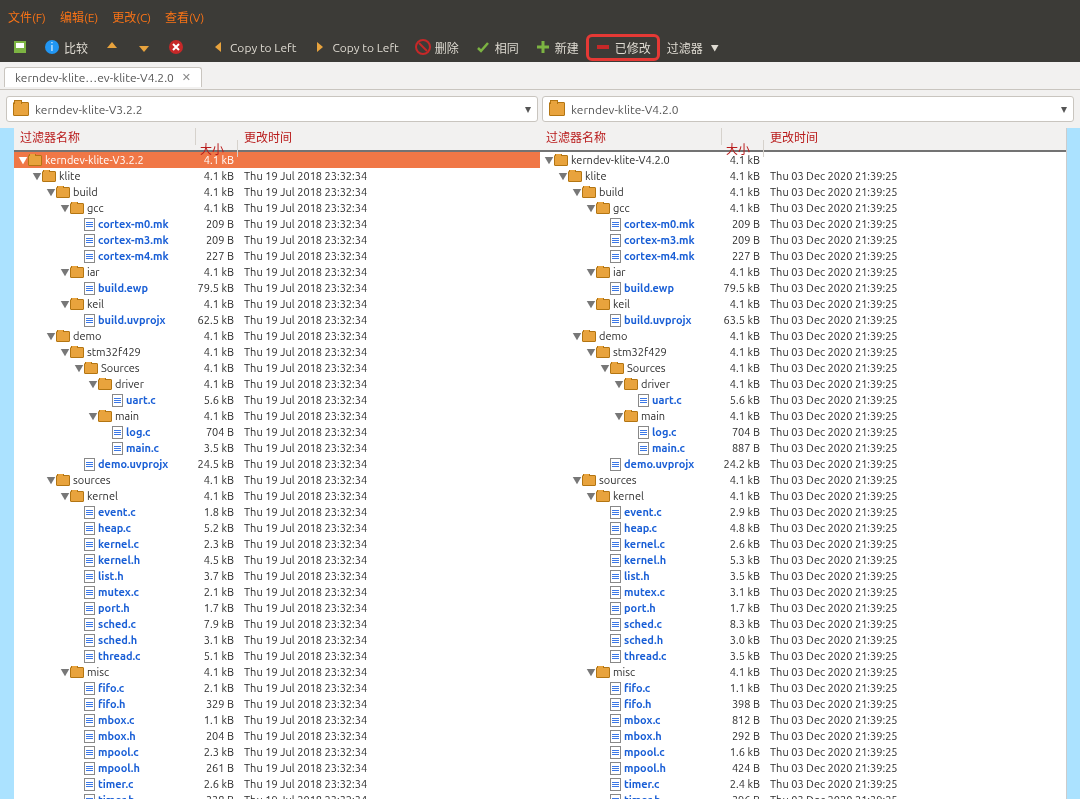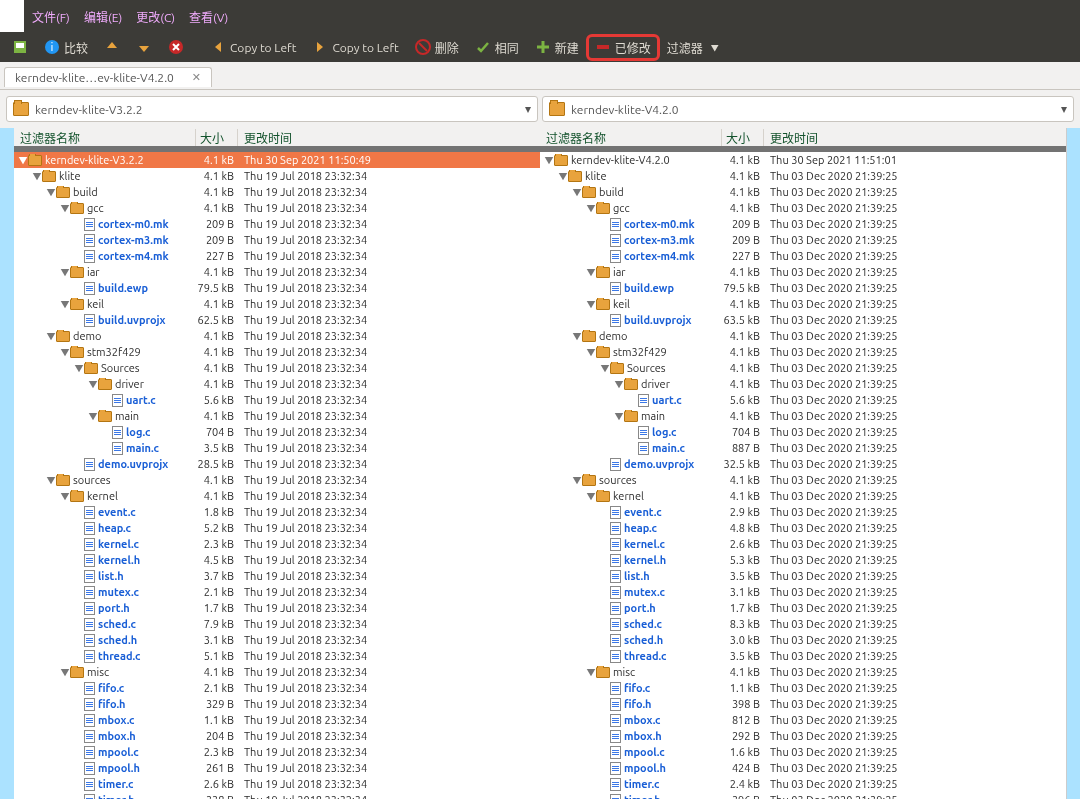--- a/index.html
+++ b/index.html
@@ -1,38 +1,38 @@
 <!DOCTYPE html>
 <html><head>
 <meta charset="utf-8">
 <style>
 * { margin:0; padding:0; box-sizing:border-box; font-family:"Ubuntu","Noto Sans CJK SC",sans-serif; font-size:12px; }
 body { background:#fff; width:1080px; height:799px; overflow:hidden; }
-.menubar { background:#3c3b37; color:#f0abfc; display:flex; height:24px; align-items:center; padding:16px 8px; gap:14px;margin-left:24px; }
+.menubar { background:#3c3b37; color:#f97316; display:flex; height:24px; align-items:center; padding:16px 8px; gap:14px; }
 .menubar span { cursor:default; }
 .toolbar { background:#3c3b37; color:#dfdbd2; display:flex; height:30px; align-items:center; padding:0 6px; gap:4px; }
 .tbtn { display:flex; align-items:center; gap:4px; padding:2px 6px; border-radius:3px; color:#dfdbd2; }
 .tbtn.hl { outline:3px solid #e53935; outline-offset:0; }
 .ic { width:16px; height:16px; display:inline-block; }
 .tabrow { background:#f2f1f0; height:28px; display:flex; align-items:center; padding:2px 4px 0 4px; border-bottom:1px solid #c9c5bf; }
-.tab { background:#fff; border:1px solid #c9c5bf; border-bottom:none; border-radius:3px 3px 0 0; padding:3px 10px; display:flex; align-items:center; gap:18px; color:#555; }
+.tab { background:#fff; border:1px solid #c9c5bf; border-bottom:none; border-radius:3px 3px 0 0; padding:3px 10px; display:flex; align-items:center; gap:8px; color:#555; }
 .tab .close { color:#888; font-size:11px; }
 .combos { display:flex; gap:4px; padding:6px; background:#f2f1f0; }
 .combo { flex:1; display:flex; align-items:center; background:#fff; border:1px solid #c9c5bf; border-radius:3px; height:26px; padding:0 6px; color:#555; }
 .combo .fld { width:16px; height:14px; background:#e8a33d; border:1px solid #b37512; border-radius:1px; margin-right:6px; position:relative; }
 .combo .fld::before { content:""; position:absolute; top:-3px; left:0; width:6px; height:3px; background:#e8a33d; border:1px solid #b37512; border-bottom:none; }
 .combo .drop { margin-left:auto; color:#555; }
 .panes { display:flex; height:calc(799px - 24px - 30px - 28px - 38px); }
 .pane { flex:1; display:flex; position:relative; }
 .gutter { width:14px; background:#abe2ff; }
 .gutter.right { border-left:1px solid #ccc; }
 .tree { flex:1; overflow:hidden; position:relative; }
-.hdr { display:flex; background:#f2f1f0; border-bottom:6px solid #737373; height:24px; align-items:flex-end; color:#14532d; }
+.hdr { display:flex; background:#f2f1f0; border-bottom:2px solid #737373; height:24px; align-items:flex-start; color:#b91c1c; }
 .hdr .c1 { flex:0 0 182px; padding-left:6px; border-right:1px solid #d6d2cc; }
-.hdr .c2 { flex:0 0 42px; padding-left:4px; border-right:1px solid #d6d2cc; }
+.hdr .c2 { flex:0 0 42px; padding-left:4px; border-right:1px solid #d6d2cc;margin-top:12px; }
 .hdr .c3 { flex:1; padding-left:6px; }
 .rows { }
 .row { display:flex; height:16px; align-items:center; color:#2b2b2b; }
 .row.sel { background:#f07746; color:#fff; }
 .row .nm { flex:0 0 182px; display:flex; align-items:center; white-space:nowrap; overflow:hidden; }
 .row .sz { flex:0 0 42px; text-align:right; padding-right:4px; font-size:11px; }
 .row .dt { flex:1; padding-left:6px; font-size:11px; white-space:nowrap; }
 .tw { display:inline-block; width:10px; text-align:center; color:#777; font-size:9px; }
 .row.sel .tw { color:#fff; }
 .fld-ic { width:14px; height:11px; background:#e8a33d; border:1px solid #b37512; border-radius:1px; display:inline-block; margin-right:3px; position:relative; }
@@ -159,21 +159,20 @@
         <div class="c3">更改时间</div>
       </div>
       <div class="rows" id="rows-left">
           <div class="row sel">
             <div class="nm" style="padding-left: 4px;">
               <span class="tw">▼</span>
               <span class="fld-ic"></span>
               <span class="lbl dir">kerndev-klite-V3.2.2</span>
             </div>
             <div class="sz">4.1 kB</div>
-            <div class="dt">Thu 30 Sep 2021 11:50:49</div>
           </div>
           <div class="row">
             <div class="nm" style="padding-left: 18px;">
               <span class="tw">▼</span>
               <span class="fld-ic"></span>
               <span class="lbl dir">klite</span>
             </div>
             <div class="sz">4.1 kB</div>
             <div class="dt">Thu 19 Jul 2018 23:32:34</div>
           </div>
@@ -329,21 +328,21 @@
             </div>
             <div class="sz">3.5 kB</div>
             <div class="dt">Thu 19 Jul 2018 23:32:34</div>
           </div>
           <div class="row">
             <div class="nm" style="padding-left: 60px;">
               <span class="tw"></span>
               <span class="fil-ic blue"></span>
               <span class="lbl mod">demo.uvprojx</span>
             </div>
-            <div class="sz">28.5 kB</div>
+            <div class="sz">24.5 kB</div>
             <div class="dt">Thu 19 Jul 2018 23:32:34</div>
           </div>
           <div class="row">
             <div class="nm" style="padding-left: 32px;">
               <span class="tw">▼</span>
               <span class="fld-ic"></span>
               <span class="lbl dir">sources</span>
             </div>
             <div class="sz">4.1 kB</div>
             <div class="dt">Thu 19 Jul 2018 23:32:34</div>
@@ -539,21 +538,20 @@
         <div class="c3">更改时间</div>
       </div>
       <div class="rows" id="rows-right">
           <div class="row">
             <div class="nm" style="padding-left: 4px;">
               <span class="tw">▼</span>
               <span class="fld-ic"></span>
               <span class="lbl dir">kerndev-klite-V4.2.0</span>
             </div>
             <div class="sz">4.1 kB</div>
-            <div class="dt">Thu 30 Sep 2021 11:51:01</div>
           </div>
           <div class="row">
             <div class="nm" style="padding-left: 18px;">
               <span class="tw">▼</span>
               <span class="fld-ic"></span>
               <span class="lbl dir">klite</span>
             </div>
             <div class="sz">4.1 kB</div>
             <div class="dt">Thu 03 Dec 2020 21:39:25</div>
           </div>
@@ -709,21 +707,21 @@
             </div>
             <div class="sz">887 B</div>
             <div class="dt">Thu 03 Dec 2020 21:39:25</div>
           </div>
           <div class="row">
             <div class="nm" style="padding-left: 60px;">
               <span class="tw"></span>
               <span class="fil-ic blue"></span>
               <span class="lbl mod">demo.uvprojx</span>
             </div>
-            <div class="sz">32.5 kB</div>
+            <div class="sz">24.2 kB</div>
             <div class="dt">Thu 03 Dec 2020 21:39:25</div>
           </div>
           <div class="row">
             <div class="nm" style="padding-left: 32px;">
               <span class="tw">▼</span>
               <span class="fld-ic"></span>
               <span class="lbl dir">sources</span>
             </div>
             <div class="sz">4.1 kB</div>
             <div class="dt">Thu 03 Dec 2020 21:39:25</div>

